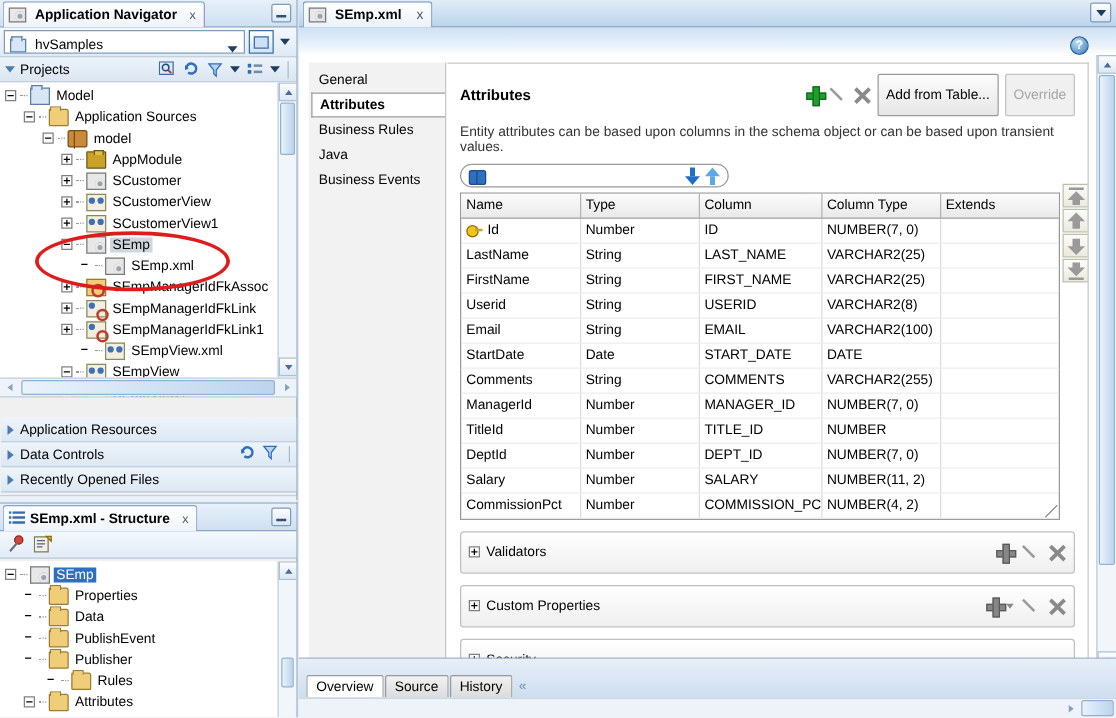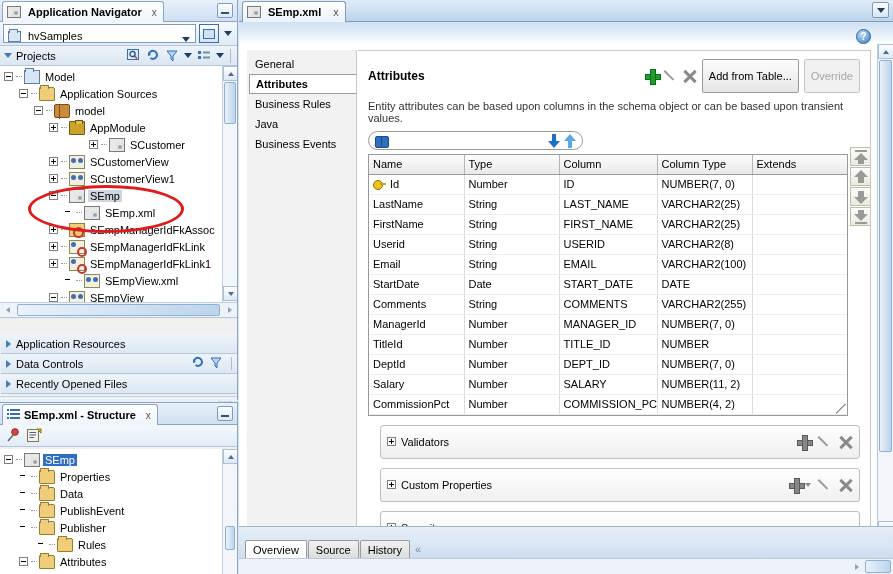--- a/index.html
+++ b/index.html
@@ -396,21 +396,20 @@
   
   .section {
     margin-top:9px;
     height:25px;
     border:1px solid #bfbfbf;
     border-radius:3px;
     background:linear-gradient(to bottom,#ffffff,#efefef);
     display:flex; align-items:center;
     padding:16px 6px;
     font-size:11px;
-    margin-left:12px;
   }
   .sec-exp {
     width:9px;height:9px;border:1px solid #808080;background:#fff;position:relative;margin-right:5px;flex:0 0 auto;cursor:pointer;
   }
   .sec-exp::before { content:''; position:absolute; left:1px; top:3px; width:5px;height:1px;background:#000; }
   .sec-exp::after { content:''; position:absolute; left:3px; top:1px; width:1px;height:5px;background:#000; }
   .sec-actions { margin-left:auto; display:flex; align-items:center; gap:7px; }
 
   
   #bottom-tabs {
@@ -532,21 +531,21 @@
             <span class="dots"></span>
             <span class="ic ic-pkg"></span>
             <span class="tlabel">model</span>
           </div>
           <div class="trow" style="padding-left: 49px;">
             <span class="expander plus"></span>
             <span class="dots"></span>
             <span class="ic ic-case"></span>
             <span class="tlabel">AppModule</span>
           </div>
-          <div class="trow" style="padding-left: 49px; margin-left: 40px;">
+          <div class="trow" style="padding-left: 49px;">
             <span class="expander plus"></span>
             <span class="dots"></span>
             <span class="ic ic-entity"></span>
             <span class="tlabel">SCustomer</span>
           </div>
           <div class="trow" style="padding-left: 49px;">
             <span class="expander plus"></span>
             <span class="dots"></span>
             <span class="ic ic-view"></span>
             <span class="tlabel">SCustomerView</span>

